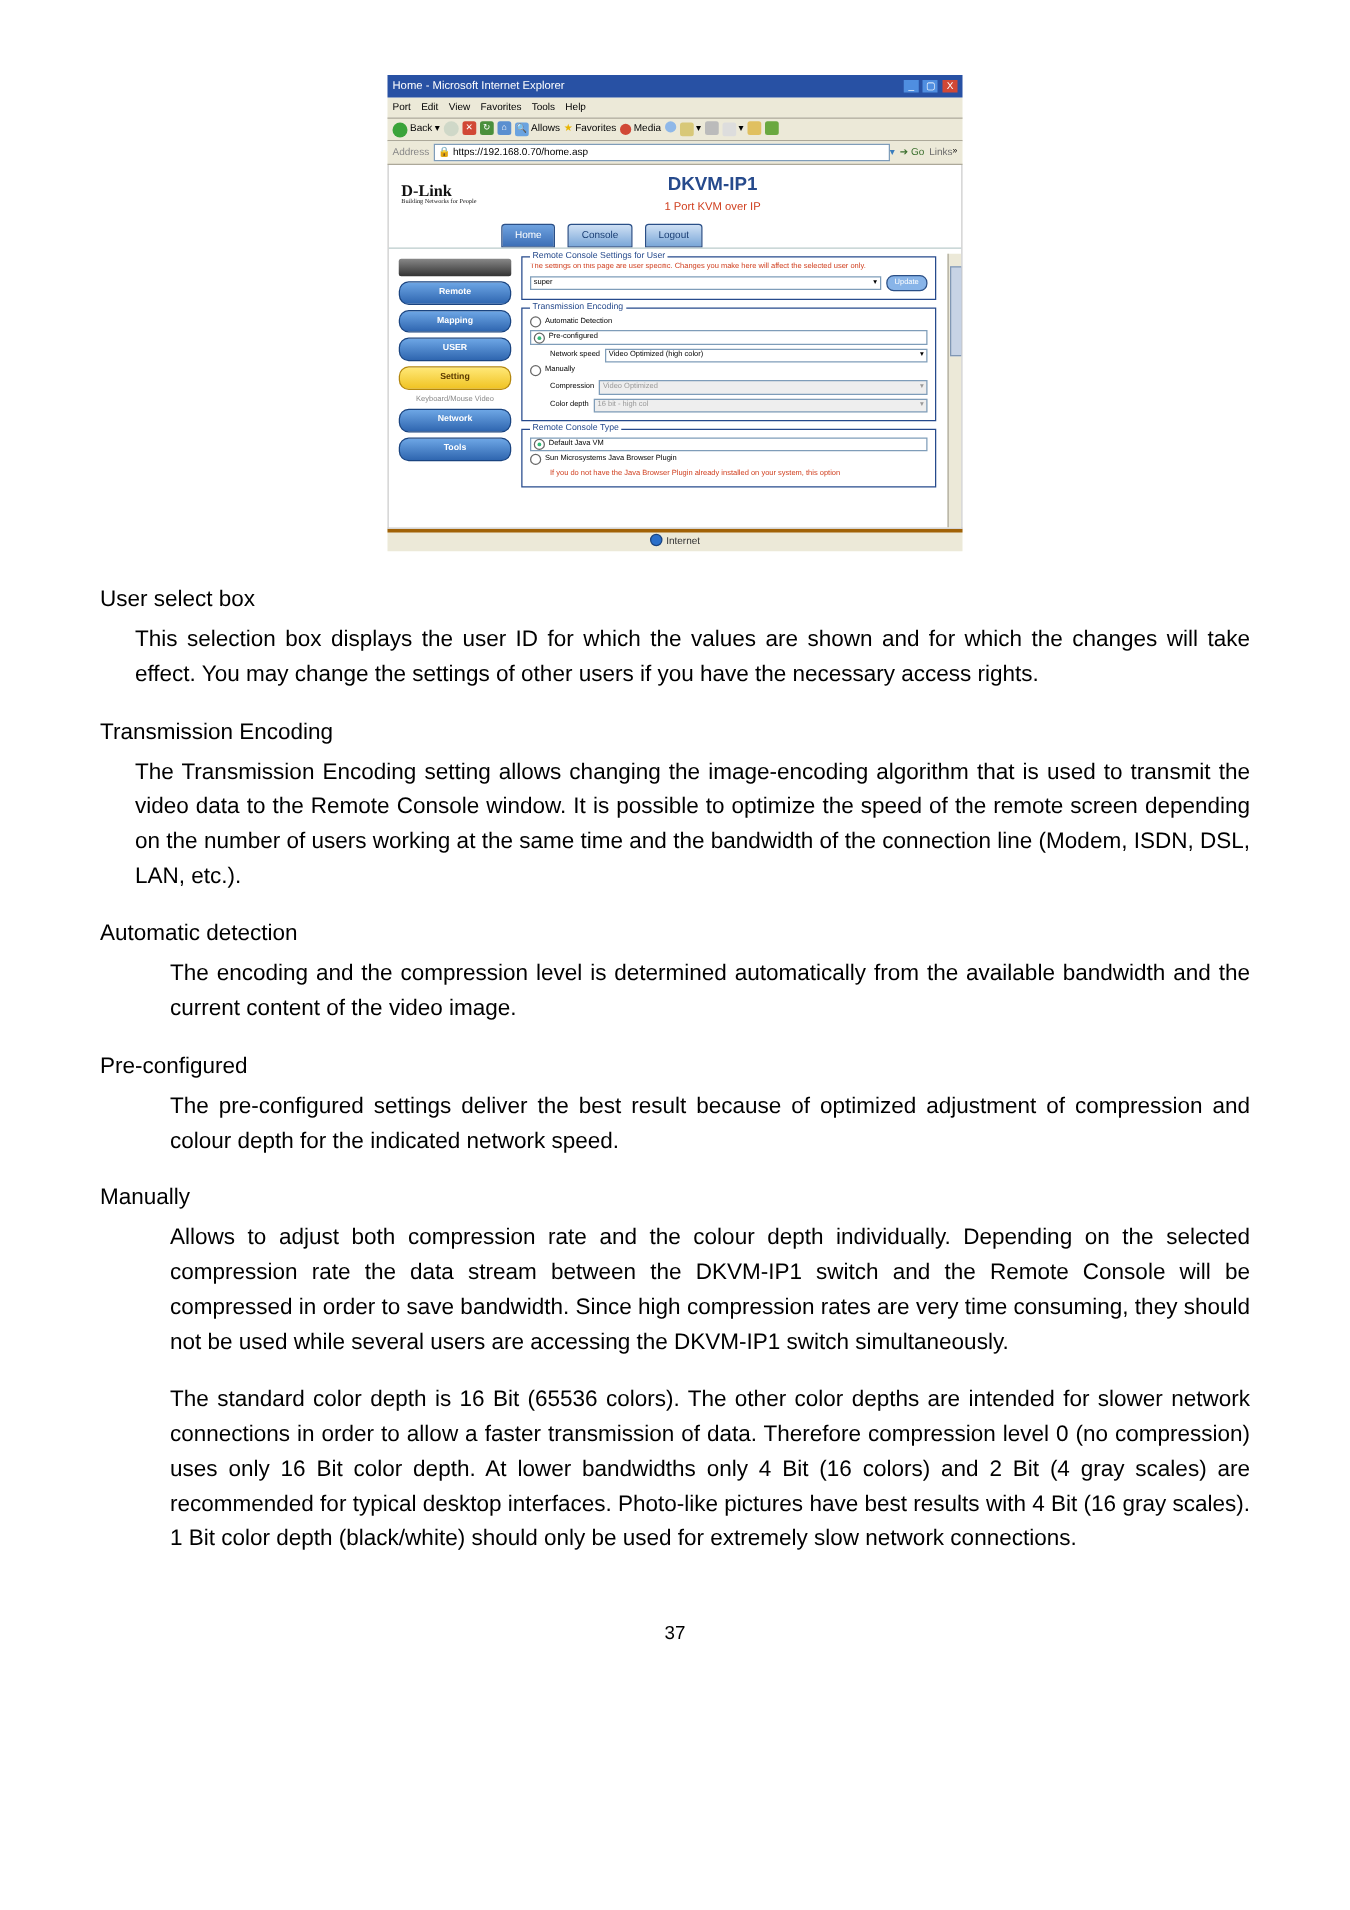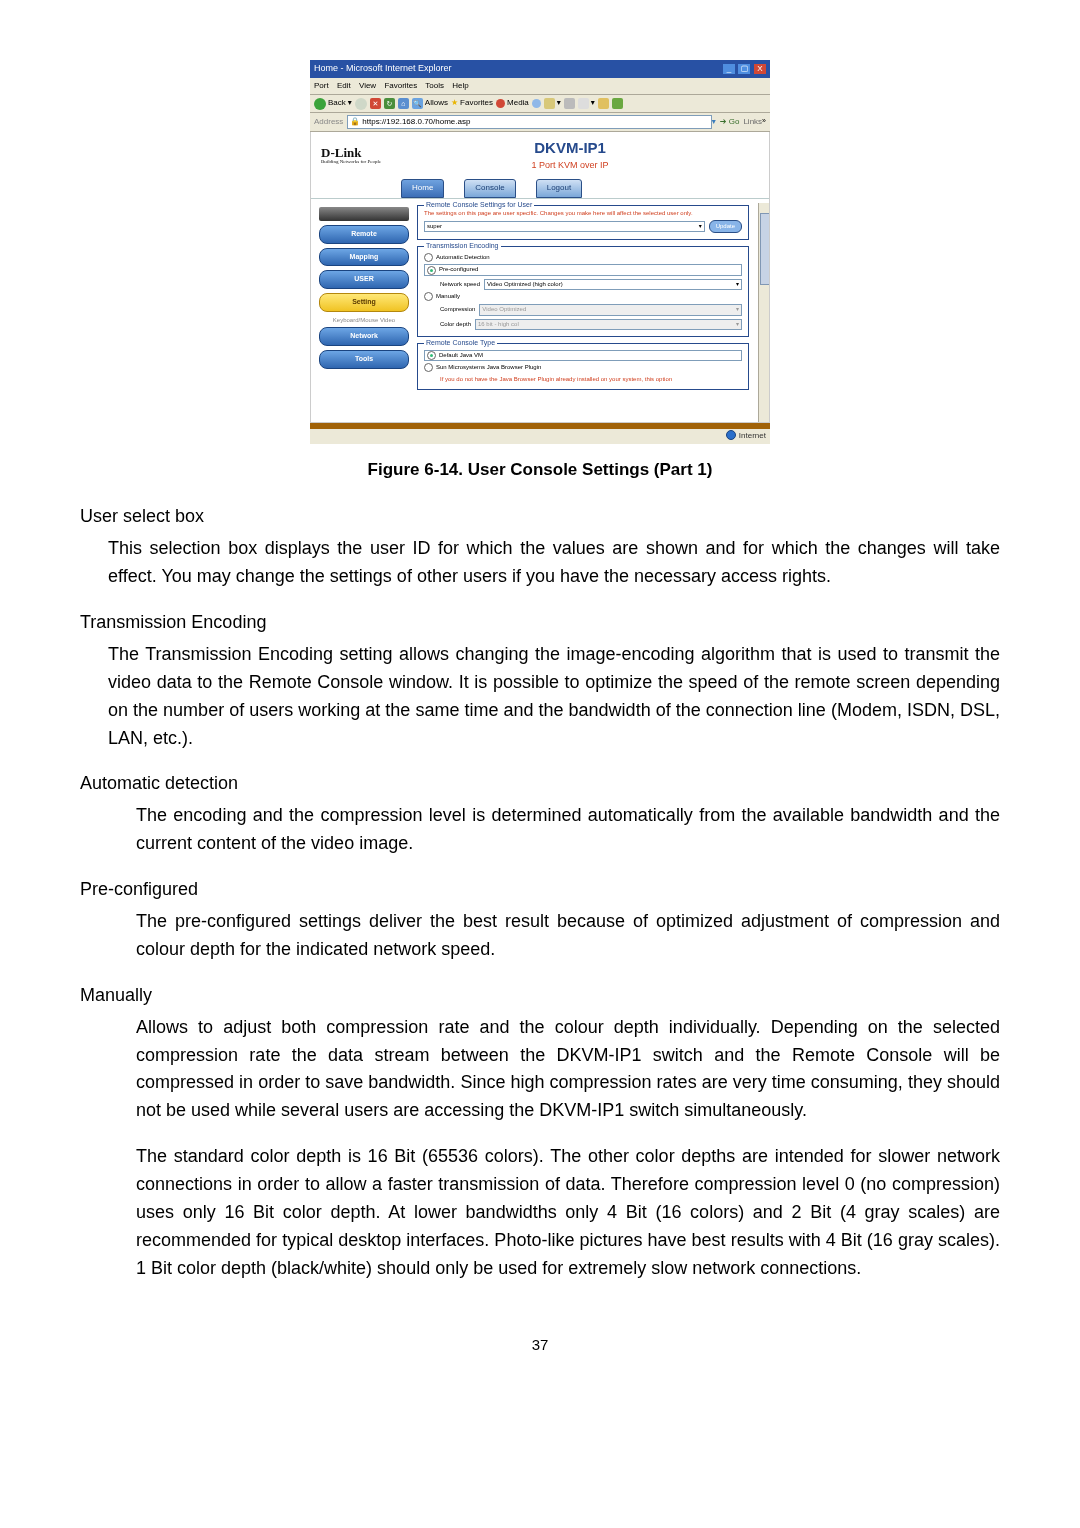--- a/index.html
+++ b/index.html
@@ -50,21 +50,21 @@
       color: #000;
       padding: 2px 4px;
       background: #ece9d8;
     }
     .menubar span { margin-right: 6px; }
     .toolbar {
       background: #ece9d8;
       padding: 2px 4px;
       font-size: 8px;
       display: flex;
-      align-items: center;
+      align-items: flex-start;
       border-bottom: 1px solid #aca899;
       border-top: 1px solid #aca899;
       gap: 3px;
     }
     .tbtn {
       display: inline-flex;
       align-items: center;
       gap: 2px;
     }
     .tbtn .circ {
@@ -131,21 +131,21 @@
       display: block;
     }
     .banner-r {
       flex: 1;
       text-align: center;
     }
     .banner-r .p1 { font-weight: bold; font-size: 15px; color: #264a8c; }
     .banner-r .p2 { font-weight: normal; font-size: 9px; color: #d04020; }
     .tabs {
       display: flex;
-      gap: 20px;
+      gap: 10px;
       padding-left: 90px;
       margin-top: 4px;
     }
     .tab {
       background: linear-gradient(#6fa2df, #3c6fb7);
       color: #fff;
       font-size: 8px;
       padding: 2px 10px;
       border-radius: 3px 3px 0 0;
       border: 1px solid #2a4f87;
@@ -248,22 +248,22 @@
       border: 1px solid #666; background: #fff;
       display: inline-flex; align-items: center; justify-content: center;
     }
     .radio.sel .dot::after { content: ""; width: 3px; height: 3px; background: #3b7; border-radius: 50%; }
     .indent { padding-left: 16px; }
     .statusbar {
       background: #ece9d8;
       font-size: 8px;
       padding: 1px 4px;
       display: flex;
-      justify-content: flex-end;
-      border-top: 6px solid #a16207;
+      justify-content: center;
+      border-top: 3px solid #a16207;
       color: #333;
     }
     .statusbar .globe {
       display: inline-block;
       width: 8px;
       height: 8px;
       border-radius: 50%;
       background: #2a6fca;
       margin-right: 3px;
       border: 1px solid #1a4480;
@@ -453,21 +453,20 @@
             <div class="fs-text indent" style="margin-top:3px">If you do not have the Java Browser Plugin already installed on your system, this option</div>
           </div>
         </div>
       </div>
     </div>
     <div class="statusbar">
       <span class="globe"></span>
       <span>Internet</span>
     </div>
   </div>
-  <div class="caption">Figure 6-14. User Console Settings (Part 1)</div>
 </div>
 
 <div class="section">
   <div class="heading">User select box</div>
   <div class="body1">This selection box displays the user ID for which the values are shown and for which the changes will take effect. You may change the settings of other users if you have the necessary access rights.</div>
 </div>
 
 <div class="section">
   <div class="heading">Transmission Encoding</div>
   <div class="body1">The Transmission Encoding setting allows changing the image-encoding algorithm that is used to transmit the video data to the Remote Console window. It is possible to optimize the speed of the remote screen depending on the number of users working at the same time and the bandwidth of the connection line (Modem, ISDN, DSL, LAN, etc.).</div>

